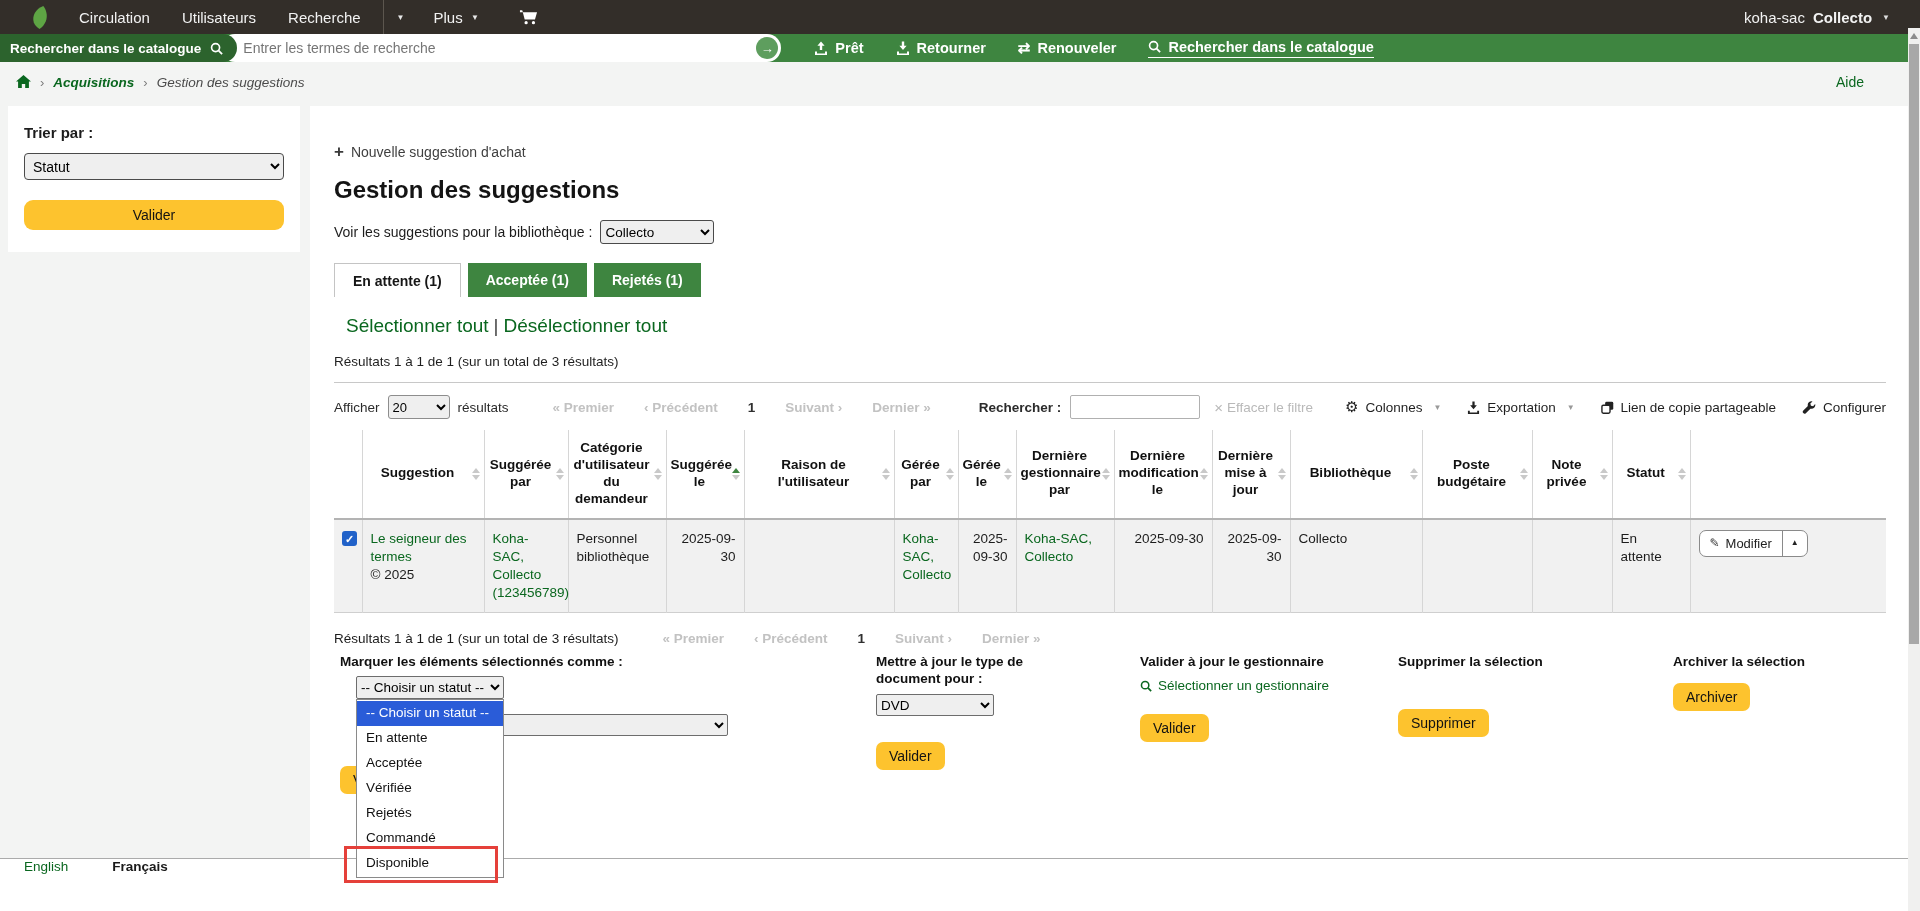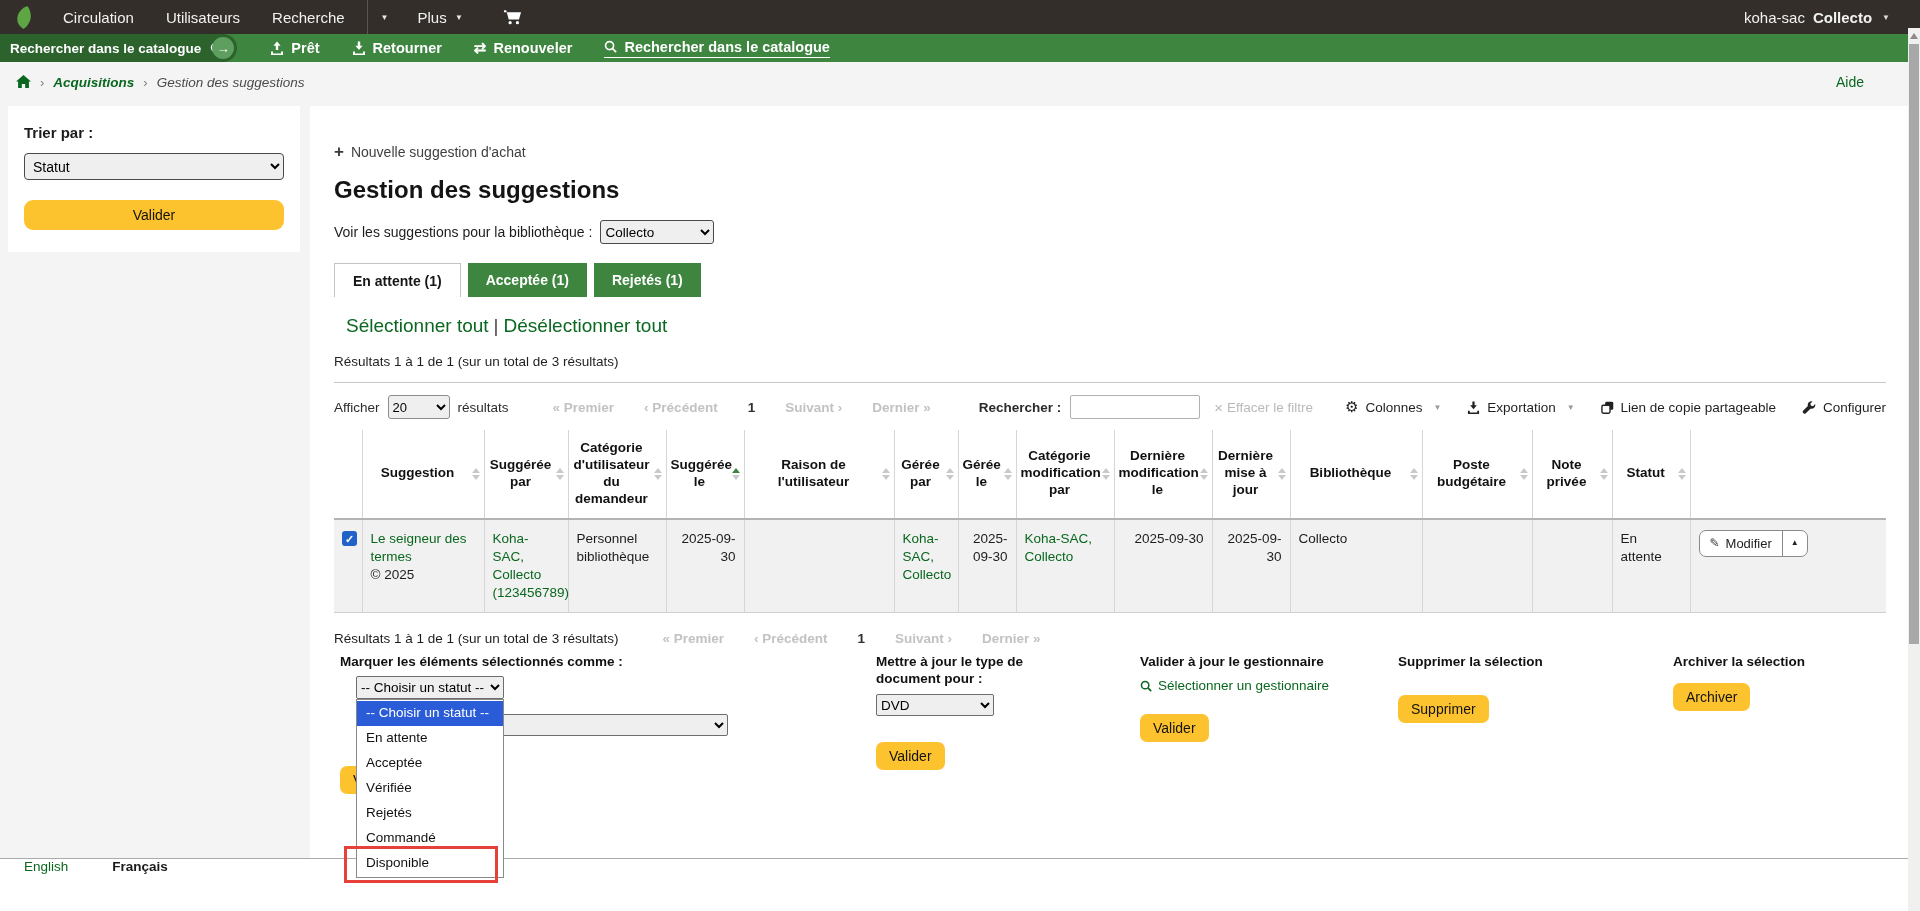--- a/index.html
+++ b/index.html
@@ -5,21 +5,21 @@
   * { box-sizing: border-box; margin: 0; padding: 0; }
   html,body { width:1920px; height:911px; }
   body {
     font-family: "Liberation Sans", sans-serif;
     background:#f3f4f3; color:#1c1c1c; position:relative; overflow:hidden;
   }
   a { text-decoration:none; }
   .green-link { color:#0a671f; }
 
   
-  .topbar { height:34px; background:#332e29; display:flex; align-items:center; padding-left:8px; color:#f2f2f2; font-size:15px; }
+  .topbar { height:34px; background:#332e29; display:flex; align-items:center; padding-left:24px; color:#f2f2f2; font-size:15px; }
   .logo { margin:0 12px 0 4px; display:flex; align-items:center; }
   .nav-item { padding:0 16px; height:34px; display:flex; align-items:center; cursor:pointer; }
   .nav-sep { width:1px; height:34px; background:#5c564e; margin-left:6px; }
   .nav-caret { padding:0 13px; font-size:8px; color:#e8e8e8; height:34px; display:flex; align-items:center; }
   .cart { margin-left:14px; padding:0 10px; height:34px; display:flex; align-items:center; }
   .topbar-user { margin-left:auto; margin-right:30px; display:flex; align-items:center; gap:4px; }
   .topbar-user b { margin-left:4px; }
   .topbar-user .caret { font-size:8px; margin-left:6px; color:#ddd; }
 
   
@@ -118,21 +118,21 @@
   .dd .opt { padding:4px 9px; font-size:13.5px; color:#111; height:25px; cursor:pointer; }
   .dd .opt.hl { background:#2a5cd8; color:#fff; }
   .red-box { position:absolute; left:4px; top:192px; width:154px; height:37px; border:3px solid #e5403a; z-index:7; pointer-events:none; }
   .col2 { left:536px; width:200px; }
   .doctype-select { width:118px; height:22px; margin-top:6px; border:1px solid #6d6d6d; border-radius:2px; font-size:13.5px; font-family:"Liberation Sans",sans-serif; }
   .col2 .btn-yellow { margin-top:26px; }
   .col3 { left:800px; width:240px; }
   .manager-link { display:flex; align-items:center; gap:6px; margin-top:7px; font-size:13.5px; cursor:pointer; }
   .col3 .btn-yellow { margin-top:21px; }
   .col4 { left:1058px; width:200px; }
-  .col4 .btn-yellow { margin-top:24px; }
+  .col4 .btn-yellow { margin-top:38px; }
   .col5 { left:1333px; width:200px; }
   .col5 .btn-yellow { margin-top:12px; }
 
   .lang-footer { position:absolute; left:0; right:0; bottom:0; height:53px; background:#fff; border-top:1px solid #ababab; display:flex; padding-left:24px; gap:44px; font-size:13.5px; }
   .lang-current { font-weight:700; color:#1a1a1a; }
 
   .scrollbar { position:absolute; top:28px; right:0; width:12px; bottom:0; background:#f0f0ef; z-index:50; }
   .scroll-up { position:absolute; top:5px; left:2px; width:0; height:0; border-left:4px solid transparent; border-right:4px solid transparent; border-bottom:6px solid #8c8c8c; }
   .scroll-thumb { position:absolute; top:16px; left:1px; width:10px; height:600px; background:#a8a8a8; }
 </style>
@@ -166,20 +166,21 @@
 </div>
 
 <div class="searchbar">
   <div class="search-tab">
     <span>Rechercher dans le catalogue</span>
     <svg width="13" height="13" viewBox="0 0 14 14">
         <circle cx="6" cy="6" r="4.3" fill="none" stroke="#fff" stroke-width="1.8"></circle>
         <line x1="9.3" y1="9.3" x2="13" y2="13" stroke="#fff" stroke-width="2"></line>
       </svg>
   </div>
+  <input class="catalog-input" placeholder="Entrer les termes de recherche" style="">
   <button class="search-submit">→</button>
   <div class="quick-links">
     <span class="quick-link">
       <svg width="14" height="14" viewBox="0 0 14 14" fill="#fff">
           <path d="M7 0.5l3.6 4.2H8.2v4.2H5.8V4.7H3.4z"></path>
           <path d="M1 10.5h2v2h8v-2h2V14H1z"></path>
         </svg>
       <span>Prêt</span>
     </span>
     <span class="quick-link">
@@ -344,21 +345,21 @@
                   <i class="down"></i>
                 </span></th>
             <th><span>Gérée par</span><span class="sort">
                   <i class="up"></i>
                   <i class="down"></i>
                 </span></th>
             <th><span>Gérée le</span><span class="sort">
                   <i class="up"></i>
                   <i class="down"></i>
                 </span></th>
-            <th><span>Catégorie modification par</span><span class="sort">
+            <th><span>Dernière gestionnaire par</span><span class="sort">
                   <i class="up"></i>
                   <i class="down"></i>
                 </span></th>
             <th><span>Dernière modification le</span><span class="sort">
                   <i class="up"></i>
                   <i class="down"></i>
                 </span></th>
             <th><span>Dernière mise à jour</span><span class="sort">
                   <i class="up"></i>
                   <i class="down"></i>

